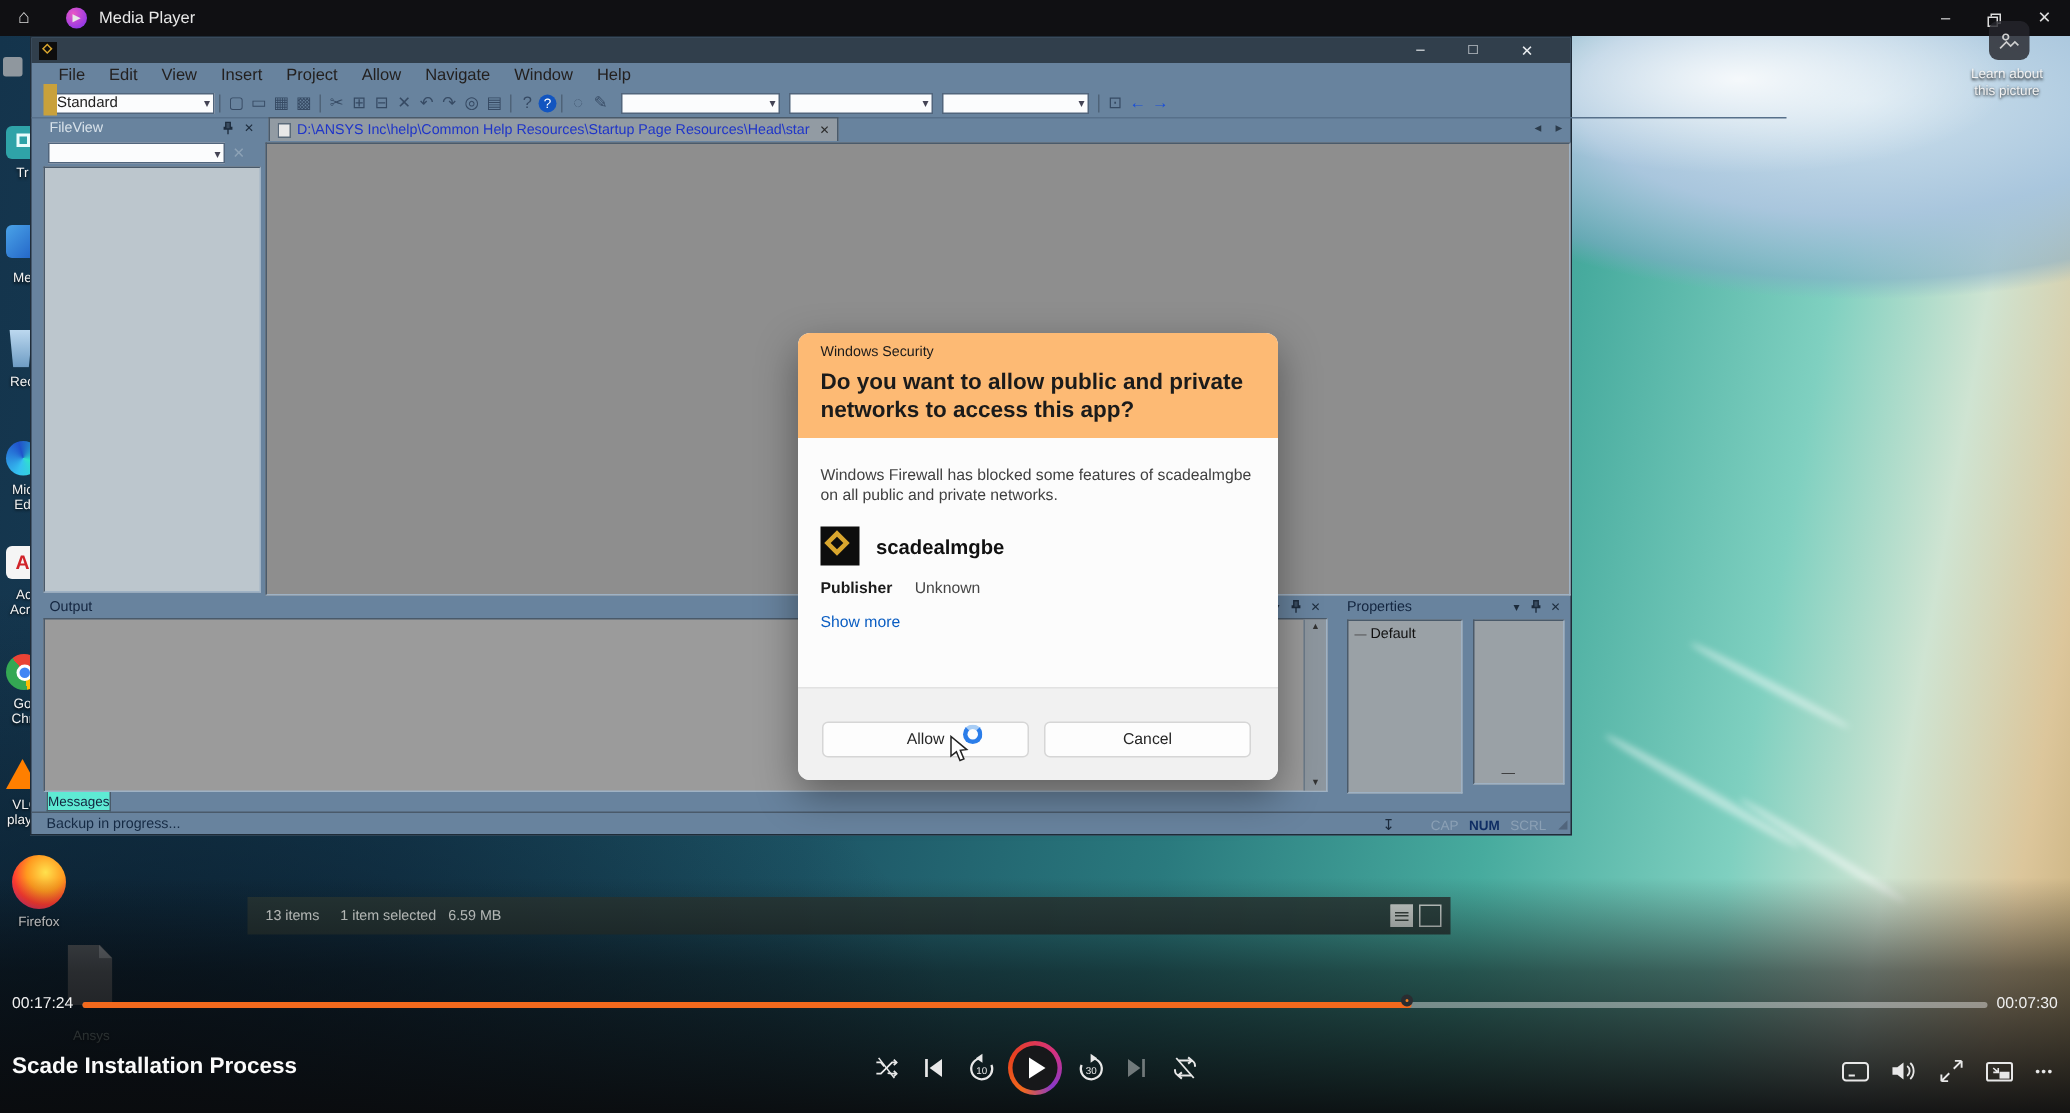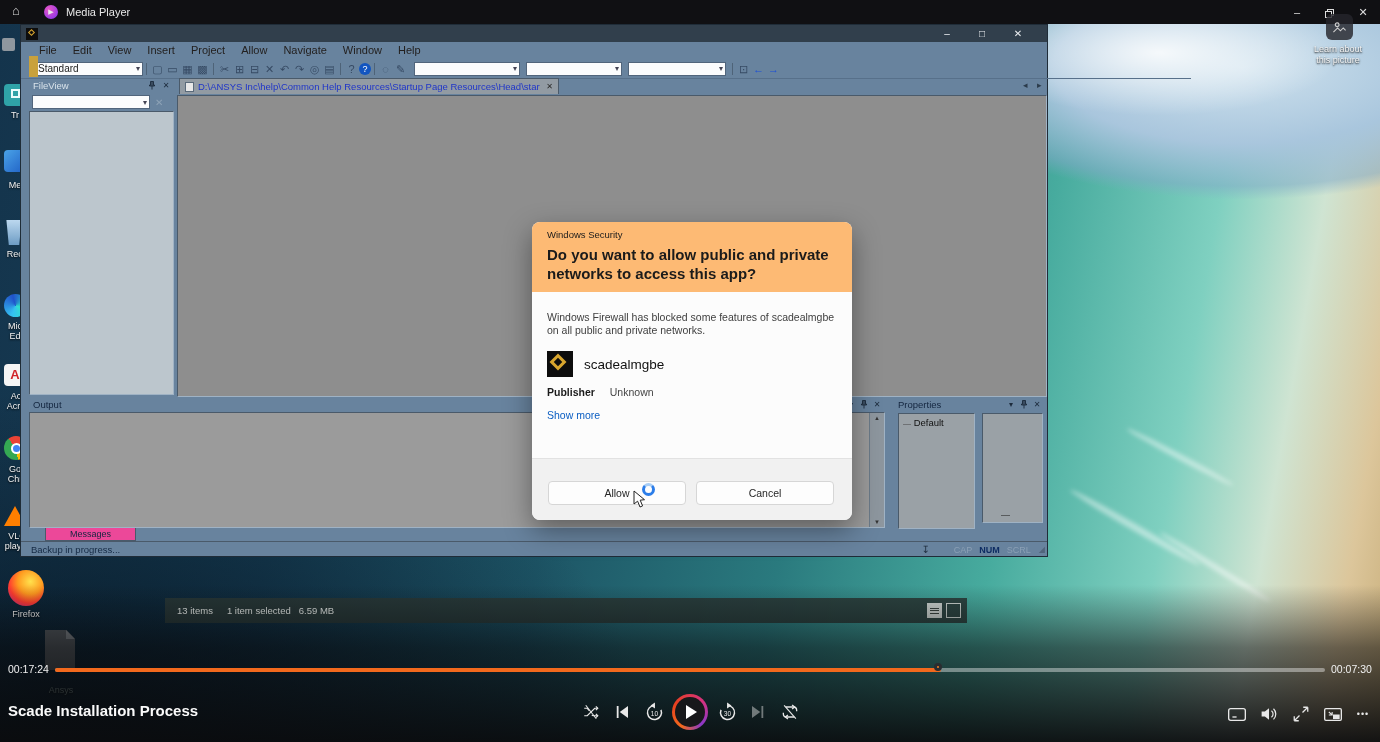--- a/index.html
+++ b/index.html
@@ -269,21 +269,21 @@
         </svg>
         <span class="phico" style="margin-right:2px;">✕</span>
       </div>
       <div class="inset" style="height:116px;background:#9b9b9b;position:relative;">
         <div style="position:absolute;right:0;top:0;width:15px;height:100%;background:#8d969e;border-left:1px solid #6b7a88;">
           <div style="font-size:6px;color:#333;text-align:center;margin-top:2px;">▲</div>
           <div style="font-size:6px;color:#333;text-align:center;position:absolute;bottom:2px;width:100%;">▼</div>
         </div>
       </div>
       <div style="height:13px;display:flex;">
-        <span style="background:#ec4899;border:1px solid #4a5a6a;border-top:none;font-size:9px;color:#13253f;padding:0 24px;line-height:12px;margin-left:16px;">Messages</span>
+        <span style="background:#5eead4;border:1px solid #4a5a6a;border-top:none;font-size:9px;color:#13253f;padding:0 0;line-height:12px;margin-left:2px;">Messages</span>
       </div>
     </div>
 
     <div class="abs" style="left:873px;top:372px;width:151px;height:144px;">
       <div class="panel-head" style="color:#13253f;padding-left:4px;">
         <span>Properties</span>
         <span style="flex:1;"></span>
         <span class="phico">▾</span>
         <svg width="8" height="9" viewBox="0 0 8 9" style="margin:0 3px;">
           <path d="M2.5 0.5 h3 v3.5 h1 v1 H1.5 v-1 h1 Z M4 5 v3.5" stroke="#1c2b3c" fill="#3a4c60" stroke-width="0.9"></path>
@@ -312,21 +312,21 @@
 
   <div id="secdlg" class="abs">
     <div class="abs dlg-head">
       <div class="dlg-apptitle" style="position:absolute;left:15px;top:7px;">Windows Security</div>
       <div class="dlg-heading" style="position:absolute;left:15px;top:23px;width:292px;">Do you want to allow public and private networks to access this app?</div>
     </div>
     <div class="dlg-body-text" style="position:absolute;left:15px;top:89px;width:294px;">Windows Firewall has blocked some features of scadealmgbe on all public and private networks.</div>
     <div class="applogo" style="position:absolute;left:15px;top:129px;">
         <i></i>
       </div>
-    <div style="position:absolute;left:52px;top:135px;font-size:13.5px;font-weight:normal;color:#111;">scadealmgbe</div>
+    <div style="position:absolute;left:52px;top:135px;font-size:13.5px;font-weight:bold;color:#111;">scadealmgbe</div>
     <div style="position:absolute;left:15px;top:164px;font-size:10.5px;">
       <span style="font-weight:bold;color:#1b1b1b;">Publisher</span>
       <span style="color:#454545;margin-left:12px;">Unknown</span>
     </div>
     <div style="position:absolute;left:15px;top:187px;font-size:10.5px;color:#0a5dc2;">Show more</div>
     <div class="abs dlg-foot">
       <div class="dlg-btn" style="position:absolute;left:16px;top:22px;">Allow</div>
       <div class="dlg-btn" style="position:absolute;left:164px;top:22px;">Cancel</div>
     </div>
   </div>

